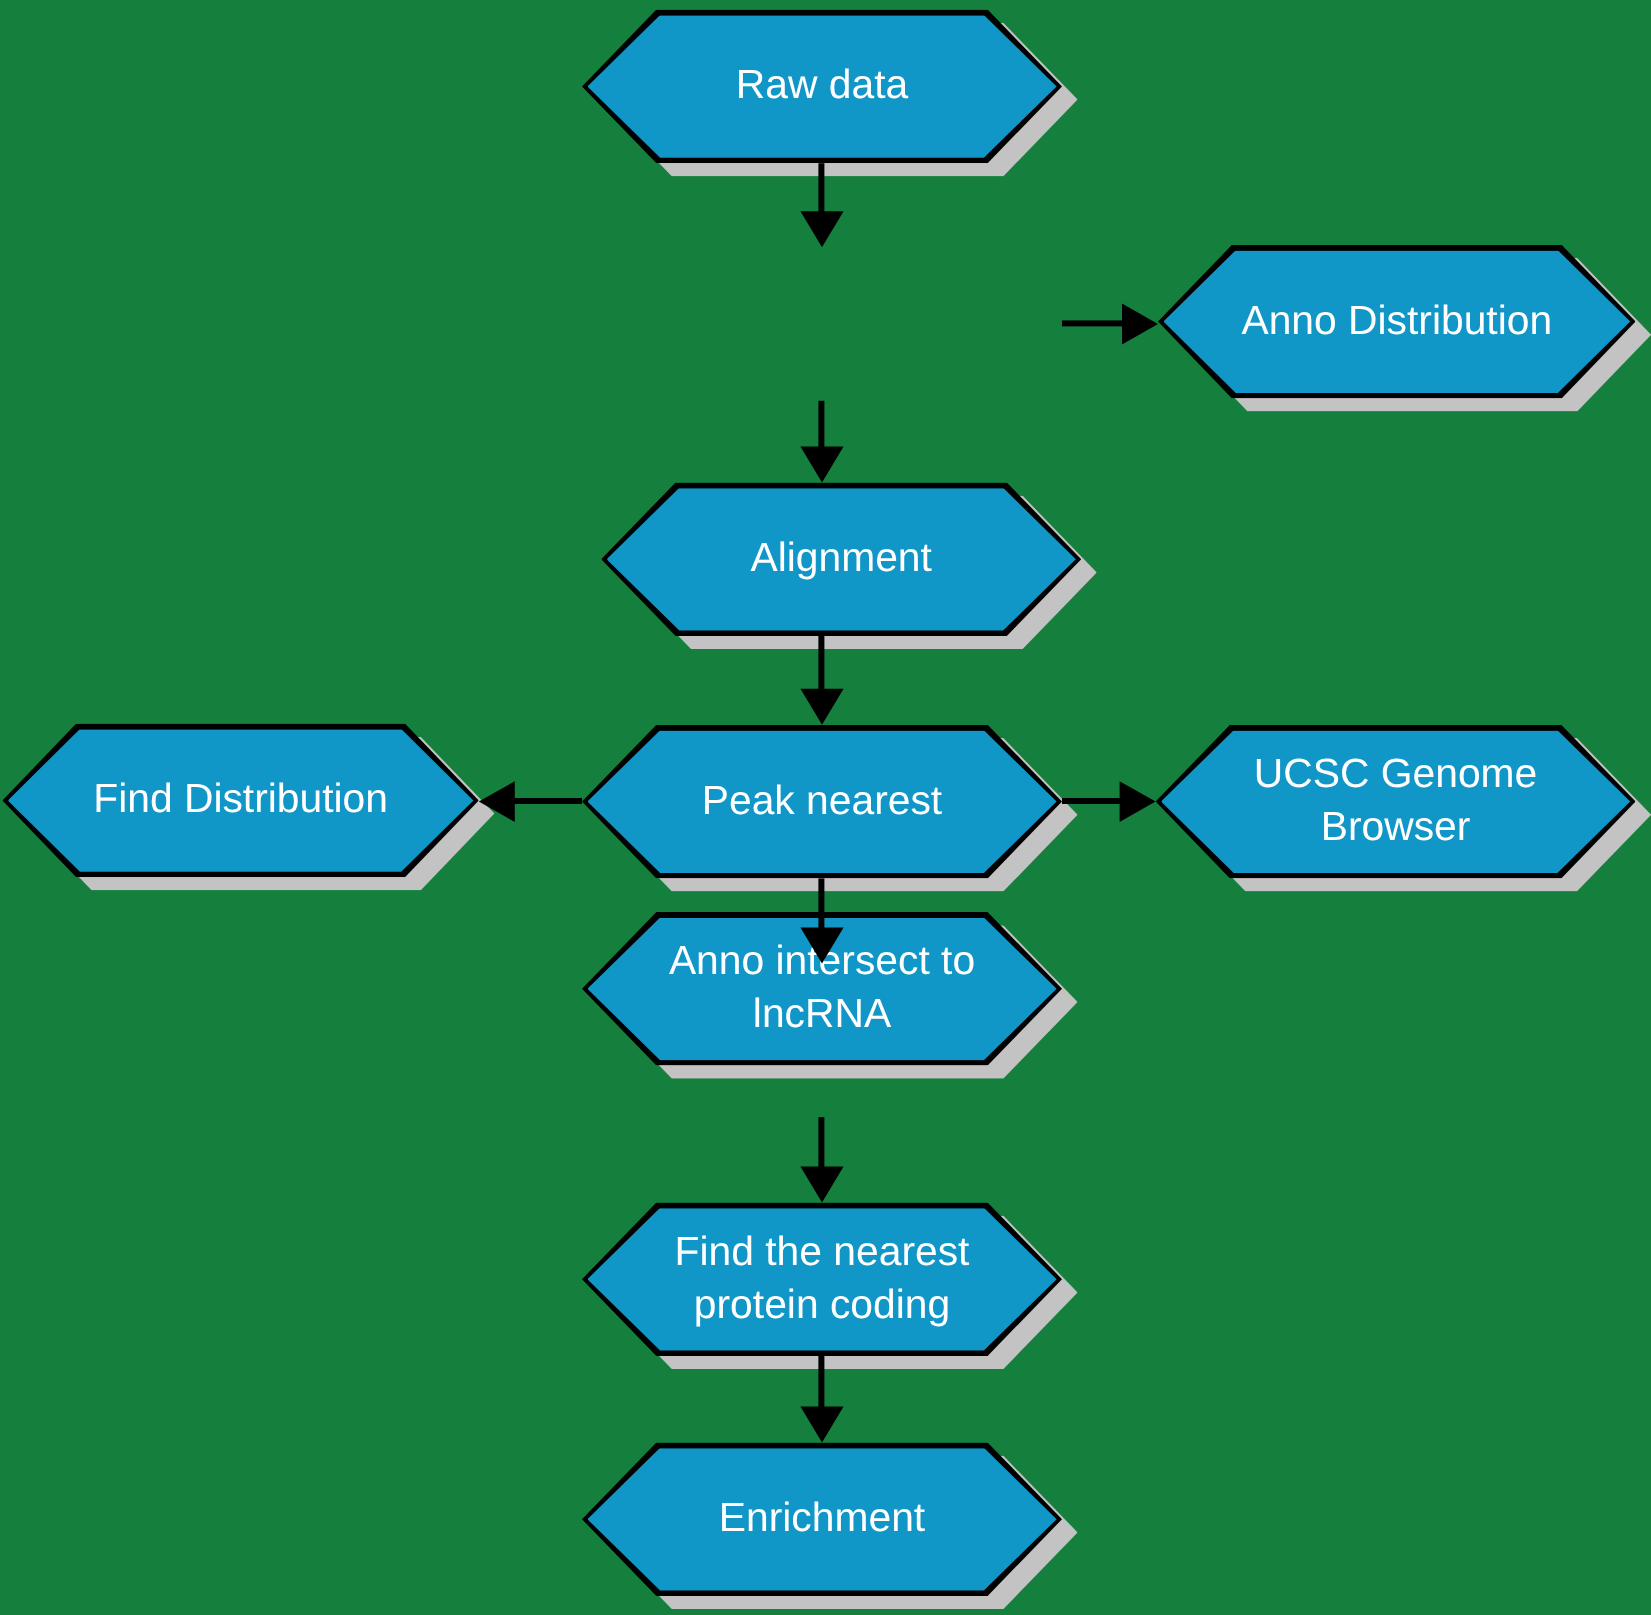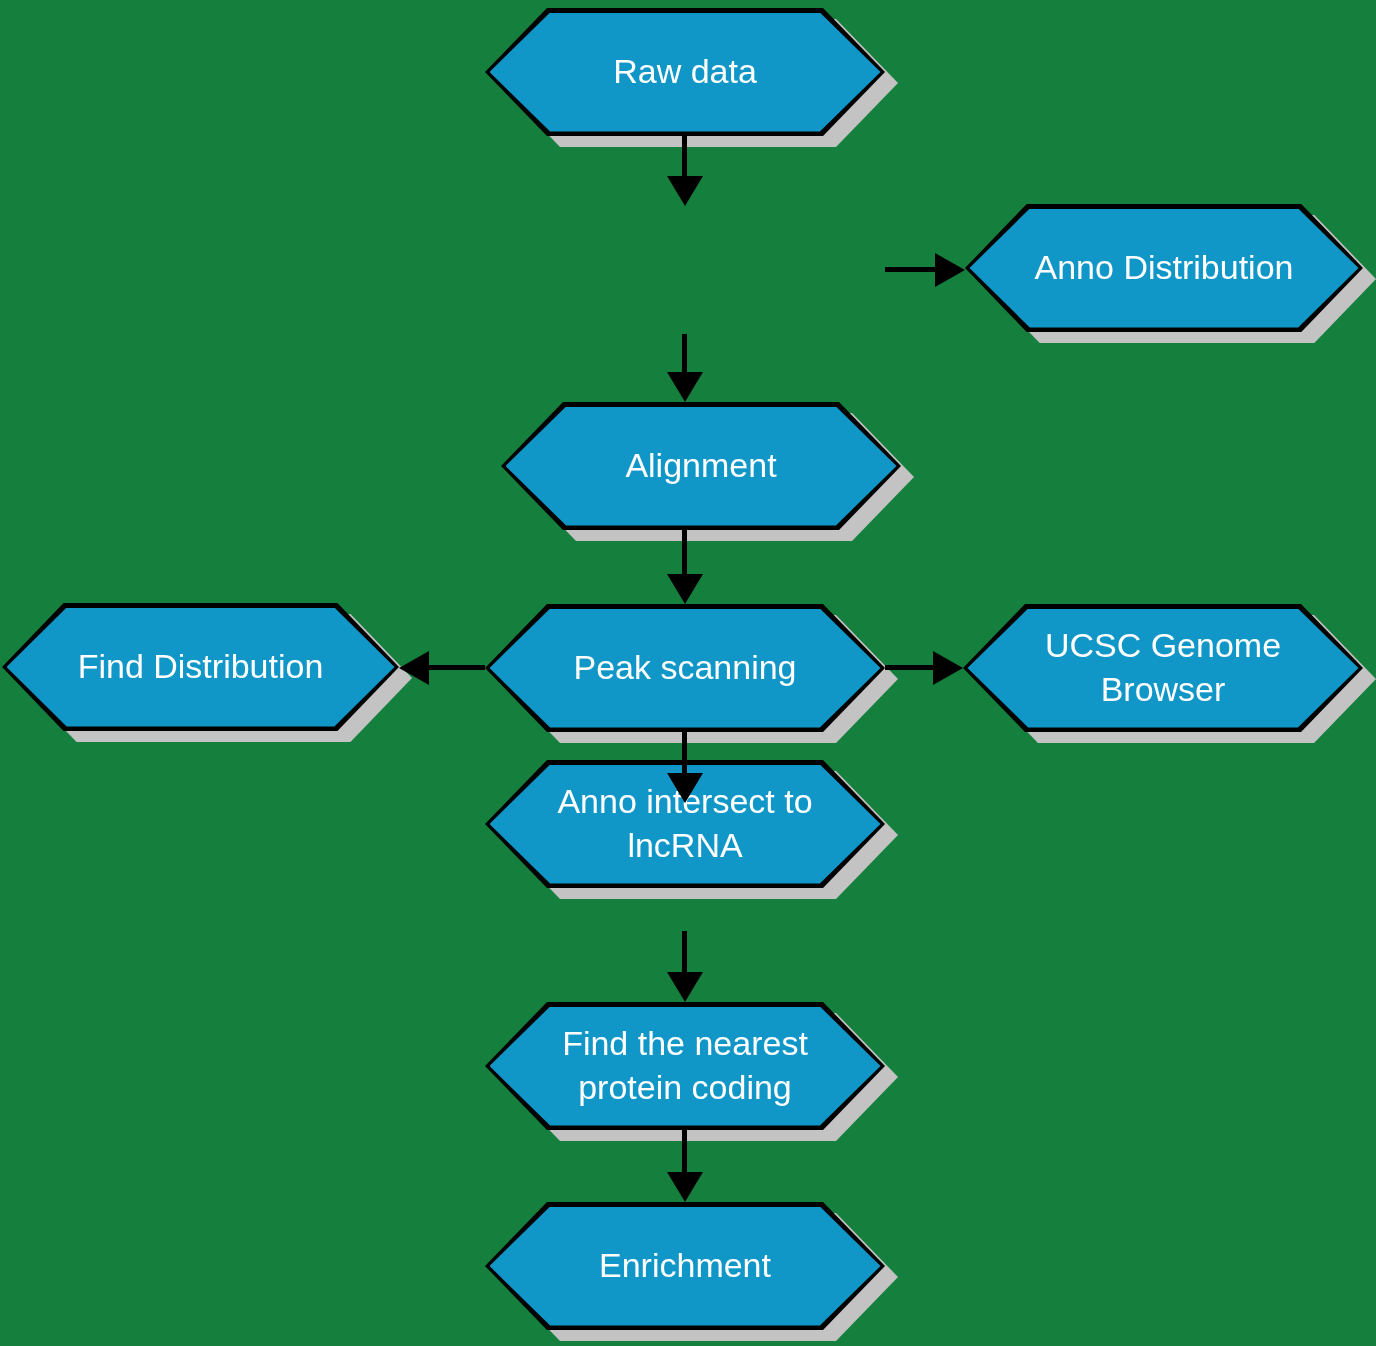--- a/index.html
+++ b/index.html
@@ -96,21 +96,21 @@
     <div class="hex-shadow"></div>
     <div class="hex-border"></div>
     <div class="hex-fill"></div>
     <div class="hex-label">Find Distribution</div>
   </div>
 
   <div class="hex" style="left:485px;top:604px;width:400px;height:128px">
     <div class="hex-shadow"></div>
     <div class="hex-border"></div>
     <div class="hex-fill"></div>
-    <div class="hex-label">Peak scanning</div>
+    <div class="hex-label">Peak nearest</div>
   </div>
 
   <div class="hex" style="left:963px;top:604px;width:400px;height:128px">
     <div class="hex-shadow"></div>
     <div class="hex-border"></div>
     <div class="hex-fill"></div>
     <div class="hex-label">UCSC Genome
 Browser</div>
   </div>
 

